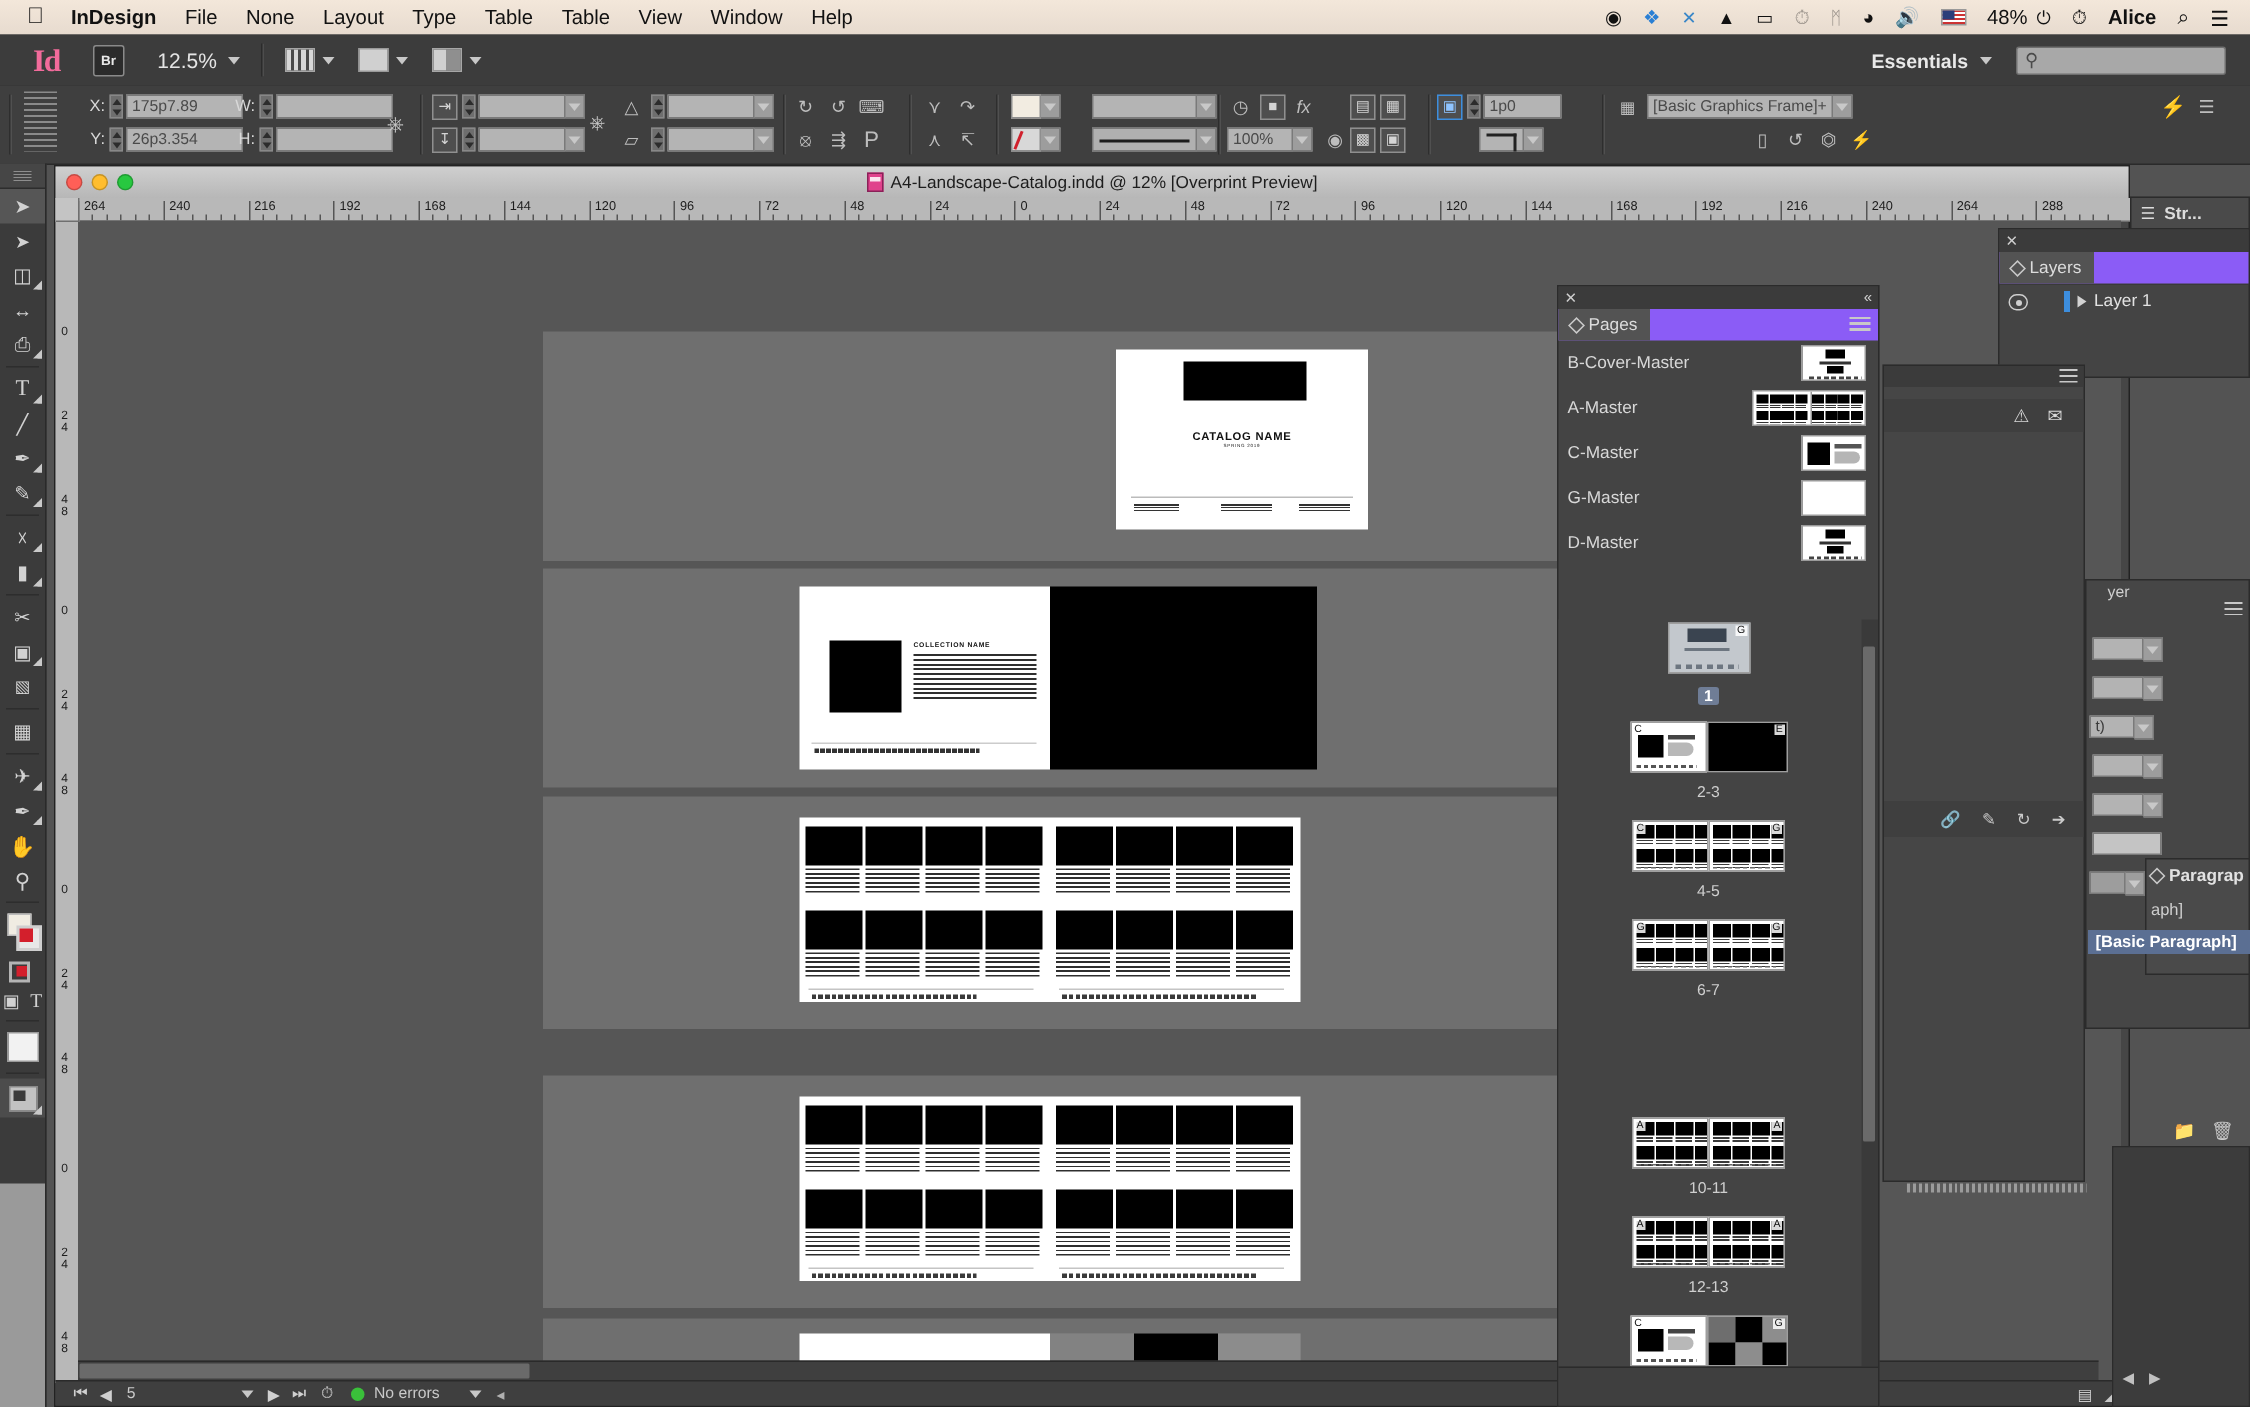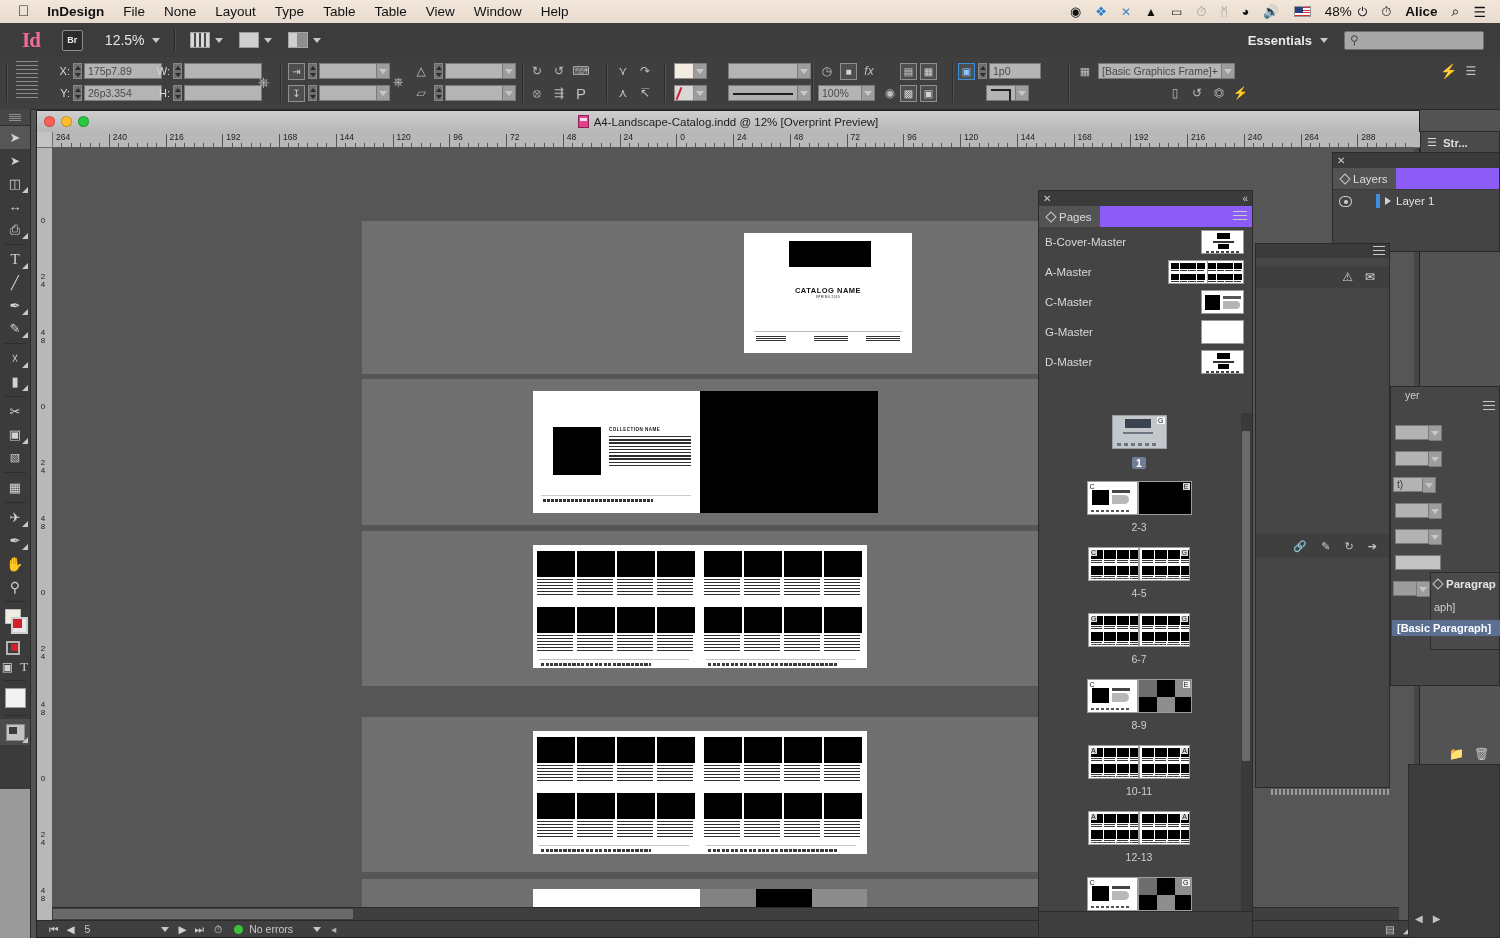--- a/index.html
+++ b/index.html
@@ -1024,38 +1024,20 @@
               <div style="position:absolute;left:15px;top:18px;width:12px;height:9px;background:#000;"></div>
               <div style="position:absolute;left:15px;top:28px;width:11px;height:3.5px;background:repeating-linear-gradient(#3a3a3a 0 1px,transparent 1px 2px);"></div>
               <div style="position:absolute;left:28px;top:18px;width:12px;height:9px;background:#000;"></div>
               <div style="position:absolute;left:28px;top:28px;width:11px;height:3.5px;background:repeating-linear-gradient(#3a3a3a 0 1px,transparent 1px 2px);"></div>
               <div style="position:absolute;left:41px;top:18px;width:12px;height:9px;background:#000;"></div>
               <div style="position:absolute;left:41px;top:28px;width:11px;height:3.5px;background:repeating-linear-gradient(#3a3a3a 0 1px,transparent 1px 2px);"></div>
               <div style="position:absolute;left:2px;bottom:1px;width:42px;height:1.5px;background:repeating-linear-gradient(90deg,#666 0 3px,transparent 3px 5px);"></div>
               <div class="mletter" style="right:1px;top:1px;">G</div>
             </div>
           </div><div class="spreadlabel">6-7</div></div>
-        <div class="spreaditem" style="top: 266px;"><div style="display: inline-flex; justify-content: center; width: 100%;">
-            <div class="thumb" style="width: 51px; height: 34px; background: rgb(255, 255, 255);">
-              <div style="position:absolute;left:4px;top:8px;width:17px;height:15px;background:#000;"></div>
-              <div style="position:absolute;left:24px;top:8px;width:18px;height:2.5px;background:#444;"></div>
-              <div style="position:absolute;left:24px;top:13px;width:17px;height:9px;background:#b8b8b8;border-radius:0 7px 7px 0;"></div>
-              <div style="position:absolute;left:3px;top:28px;width:40px;height:2px;background:repeating-linear-gradient(90deg,#555 0 3px,transparent 3px 5px);"></div>
-              <div class="mletter" style="left:1px;top:1px;">C</div>
-            </div>
-            <div class="thumb" style="width: 54px; height: 34px; background: rgb(141, 141, 141);">
-              <div style="position:absolute;left:0;top:0;width:18px;height:17px;background:#6e6e6e;"></div>
-              <div style="position:absolute;left:18px;top:0;width:18px;height:17px;background:#000;"></div>
-              <div style="position:absolute;left:36px;top:0;width:18px;height:17px;background:#8d8d8d;"></div>
-              <div style="position:absolute;left:0;top:17px;width:18px;height:17px;background:#000;"></div>
-              <div style="position:absolute;left:18px;top:17px;width:18px;height:17px;background:#8d8d8d;"></div>
-              <div style="position:absolute;left:36px;top:17px;width:18px;height:17px;background:#000;"></div>
-              <div class="mletter" style="right:1px;top:1px;">E</div>
-            </div>
-          </div><div class="spreadlabel">8-9</div></div>
         <div class="spreaditem" style="top: 332px;"><div style="display: inline-flex; justify-content: center; width: 100%;">
             <div class="thumb" style="width: 51px; height: 34px; background: rgb(255, 255, 255);">
               <div style="position:absolute;left:2px;top:2px;width:12px;height:9px;background:#000;"></div>
               <div style="position:absolute;left:2px;top:12px;width:11px;height:3.5px;background:repeating-linear-gradient(#3a3a3a 0 1px,transparent 1px 2px);"></div>
               <div style="position:absolute;left:15px;top:2px;width:12px;height:9px;background:#000;"></div>
               <div style="position:absolute;left:15px;top:12px;width:11px;height:3.5px;background:repeating-linear-gradient(#3a3a3a 0 1px,transparent 1px 2px);"></div>
               <div style="position:absolute;left:28px;top:2px;width:12px;height:9px;background:#000;"></div>
               <div style="position:absolute;left:28px;top:12px;width:11px;height:3.5px;background:repeating-linear-gradient(#3a3a3a 0 1px,transparent 1px 2px);"></div>
               <div style="position:absolute;left:41px;top:2px;width:12px;height:9px;background:#000;"></div>
               <div style="position:absolute;left:41px;top:12px;width:11px;height:3.5px;background:repeating-linear-gradient(#3a3a3a 0 1px,transparent 1px 2px);"></div>

